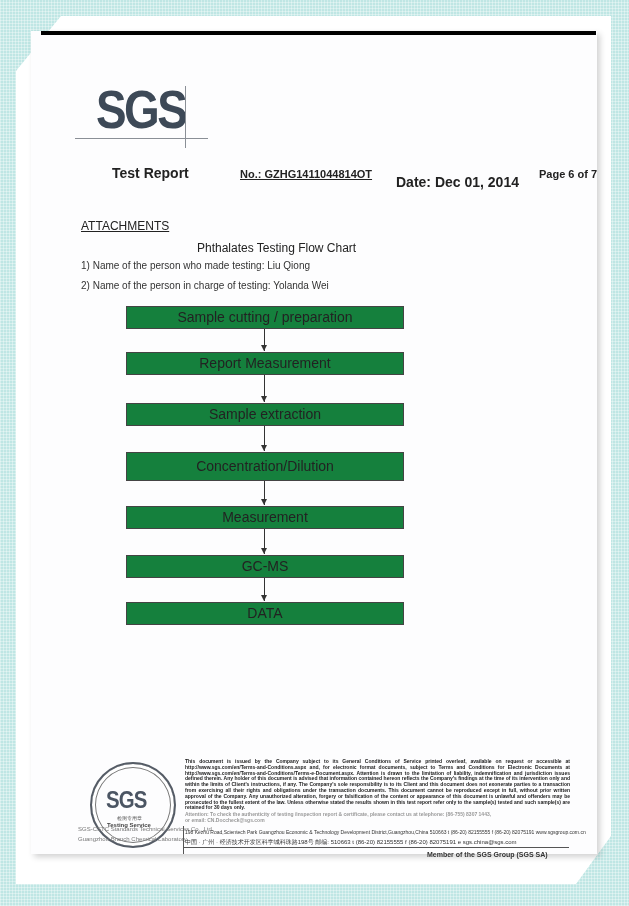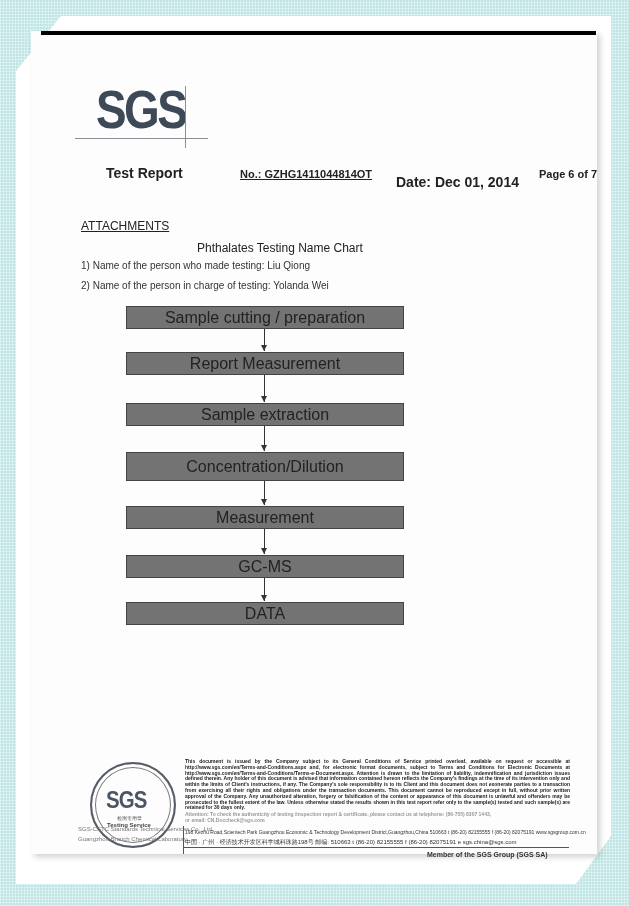--- a/index.html
+++ b/index.html
@@ -27,31 +27,31 @@
   }
   .logo {
     position:absolute; left:96px; top:86px;
     font-family:"Liberation Sans", sans-serif; font-weight:bold;
     font-size:54px; letter-spacing:-3px; color:#3d4957; line-height:46px;
     transform: scaleX(0.85); transform-origin:left top;
   }
   .logo-hline { position:absolute; left:75px; top:138px; width:133px; height:1px; background:#8a8f96; }
   .logo-vline { position:absolute; left:185px; top:86px; width:1px; height:62px; background:#8a8f96; }
   .hdr { position:absolute; top:166px; font-weight:bold; color:#222; }
-  .hdr-title { left:106px; font-size:14px; top:165px; }
+  .hdr-title { left:112px; font-size:14px; top:165px; }
   .hdr-no { left:240px; font-size:11px; top:168px;text-decoration:underline; }
   .hdr-date { left:396px; font-size:14px; top:174px; }
   .hdr-page { left:512px; font-size:11px; top:168px;padding-left:27px; }
   .attach { position:absolute; left:81px; top:219px; font-size:12px; color:#222;text-decoration:underline; }
   .flowtitle { position:absolute; left:197px; top:241px; font-size:12px; color:#222; }
   .person { position:absolute; left:81px; font-size:10px; color:#333; }
   .box {
     position:absolute; left:126px; width:276px; height:21px;
-    border:1px solid #444; background:#737373;
-    font-size:16px; color:#222; text-align:center; line-height:21px;
+    border:1px solid #444; background:#15803d;
+    font-size:14px; color:#222; text-align:center; line-height:21px;
   }
   .arrow { position:absolute; left:264px; width:1px; background:#333; }
   .arrow::after {
     content:""; position:absolute; left:-3px; bottom:0;
     border-left:3.5px solid transparent; border-right:3.5px solid transparent; border-top:6px solid #333;
   }
   .stamp {
     position:absolute; left:90px; top:762px; width:82px; height:82px; border-radius:50%;
     border:2px solid #555c66; box-shadow: inset 0 0 0 3px #fff, inset 0 0 0 4px #777;
   }
@@ -80,21 +80,21 @@
 <div class="logo">SGS</div>
 <div class="logo-hline"></div>
 <div class="logo-vline"></div>
 
 <div class="hdr hdr-title">Test Report</div>
 <div class="hdr hdr-no">No.: GZHG1411044814OT</div>
 <div class="hdr hdr-date">Date: Dec 01, 2014</div>
 <div class="hdr hdr-page">Page 6 of  7</div>
 
 <div class="attach">ATTACHMENTS</div>
-<div class="flowtitle">Phthalates Testing Name Chart</div>
+<div class="flowtitle">Phthalates Testing Flow Chart</div>
 <div class="person" style="top:260px">1) Name of the person who made testing: Liu Qiong</div>
 <div class="person" style="top:280px">2) Name of the person in charge of testing: Yolanda Wei</div>
 
 <div class="box" style="top:306px">Sample cutting / preparation</div>
 <div class="arrow" style="top:329px;height:22px"></div>
 <div class="box" style="top:352px">Report Measurement</div>
 <div class="arrow" style="top:375px;height:27px"></div>
 <div class="box" style="top:403px">Sample extraction</div>
 <div class="arrow" style="top:426px;height:25px"></div>
 <div class="box" style="top:452px;height:27px;line-height:27px">Concentration/Dilution</div>

